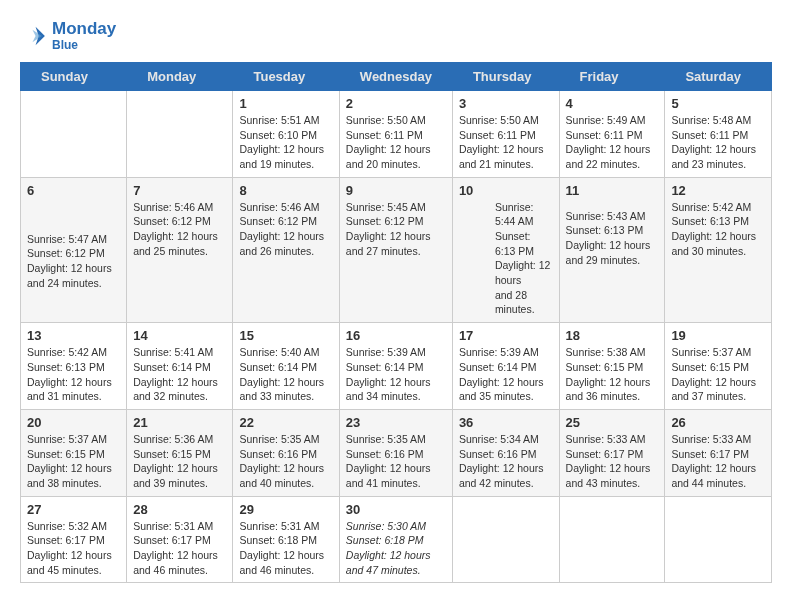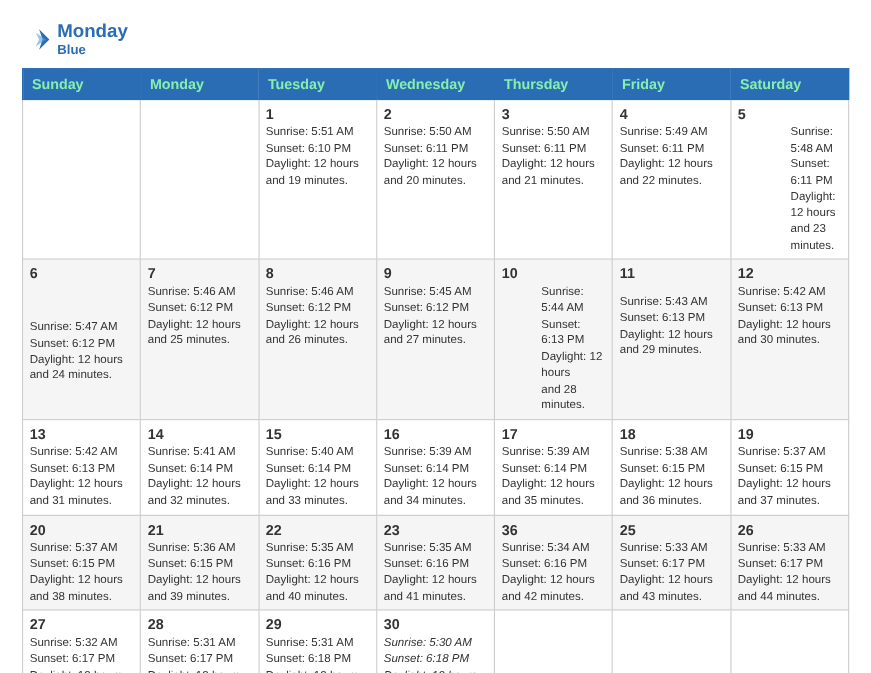--- a/index.html
+++ b/index.html
@@ -37,23 +37,23 @@
       font-size: 15px;
       color: #555;
     }
     .calendar {
       width: 100%;
       border-collapse: collapse;
       border: 1px solid #ccc;
     }
     .calendar th {
       background-color: #2a6db5;
-      color: #86efac;
+      color: #e5e5e5;
       text-align: left;
-      padding: 6px 8px;
+      padding: 6px 20px;
       font-size: 13px;
       border: 1px solid #2a6db5;
     }
     .calendar td {
       vertical-align: top;
       border: 1px solid #ccc;
       padding: 5px 6px;
       width: 107px;
       min-height: 80px;
       font-size: 11px;
@@ -143,21 +143,21 @@
         </td>
         <td>
           <span class="day-num">4</span>
           <div class="cell-info" style="white-space: pre-line;">Sunrise: 5:49 AM
 Sunset: 6:11 PM
 Daylight: 12 hours
 and 22 minutes.</div>
         </td>
         <td>
           <span class="day-num">5</span>
-          <div class="cell-info" style="white-space: pre-line; margin-left: 48px;">Sunrise: 5:48 AM
+          <div class="cell-info" style="white-space: pre-line;">Sunrise: 5:48 AM
 Sunset: 6:11 PM
 Daylight: 12 hours
 and 23 minutes.</div>
         </td>
       </tr>
       <tr>
         <td>
           <span class="day-num">6</span>
           <div class="cell-info" style="white-space: pre-line; margin-top: 34px;">Sunrise: 5:47 AM
 Sunset: 6:12 PM

